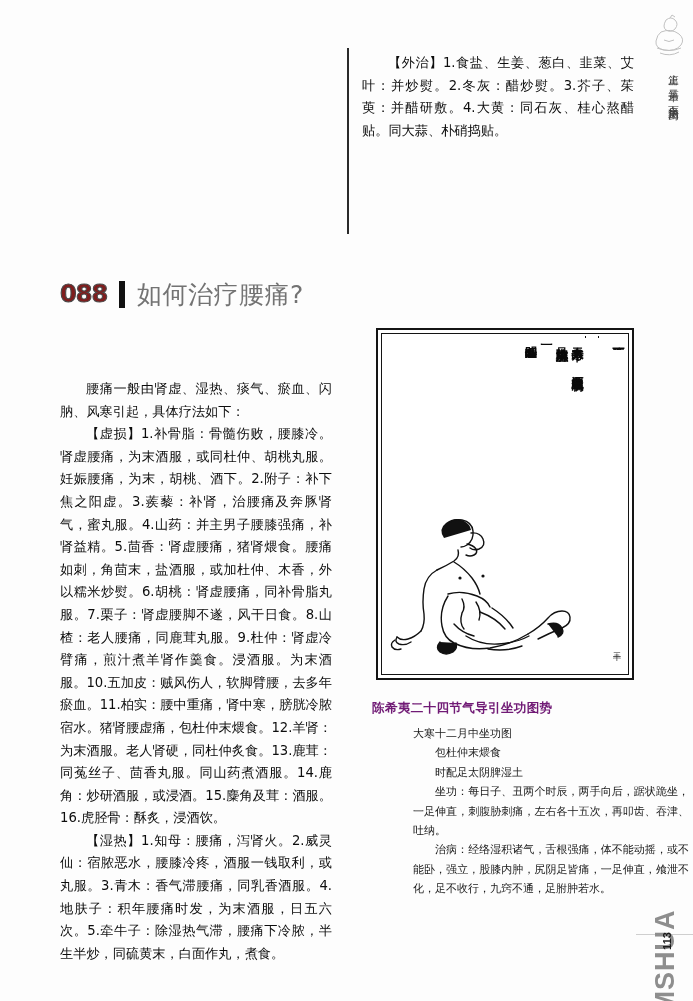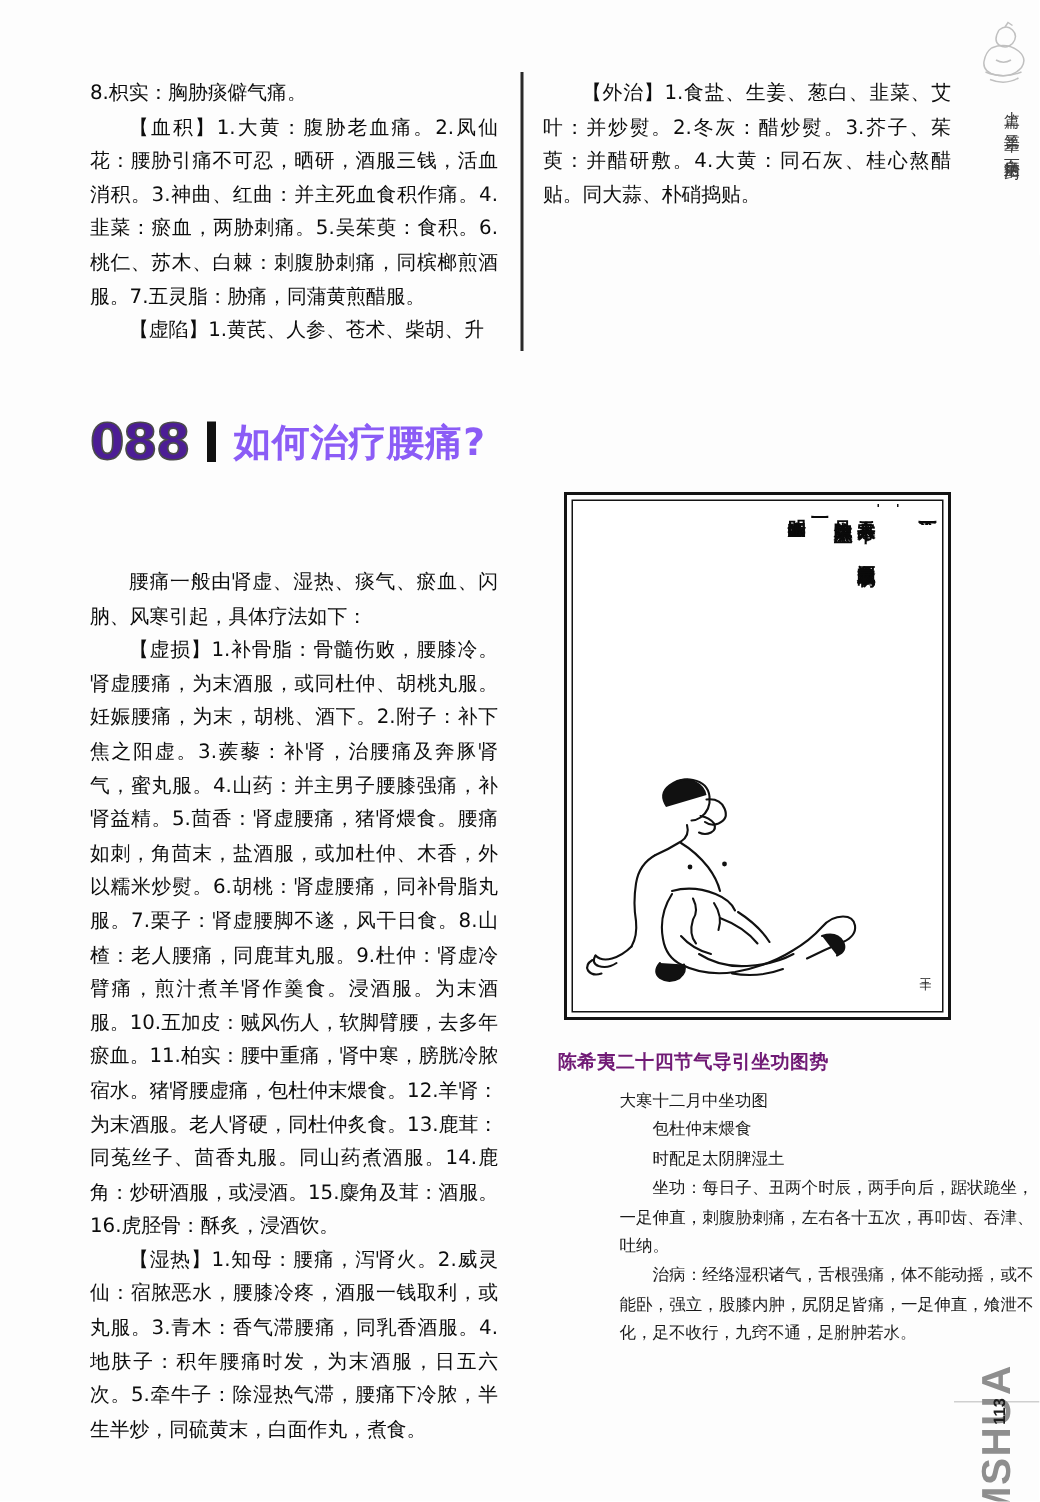--- a/index.html
+++ b/index.html
@@ -119,38 +119,38 @@
     position: absolute;
     left: 60px;
     top: 274px;
     width: 300px;
     height: 40px;
     display: flex;
     align-items: center;
     gap: 9px;
   }
   .sec-num {
-    font-size: 33px;
+    font-size: 24px;
     font-weight: 700;
     letter-spacing: -1px;
-    color: #4c1d95;
+    color: #7f1d1d;
     -webkit-text-stroke: 1.1px #4a4a4a;
     font-family: "DejaVu Sans", "Liberation Sans", sans-serif;
     line-height: 1;
   }
   .sec-bar {
     width: 6px;
     height: 27px;
     background: #111;
     margin: 0 3px;
   }
   .sec-title {
     font-size: 25px;
-    font-weight: 700;
-    color: #8b5cf6;
+    font-weight: 400;
+    color: #737373;
     line-height: 1;
     letter-spacing: 0.5px;
     font-family: "DejaVu Sans", "Liberation Sans", sans-serif;
   }
 
   
   #col-left-body {
     left: 60px;
     top: 330px;
     width: 272px;
@@ -262,25 +262,20 @@
   .fig-notes p.i1 { text-indent: 22px; }
   .fig-notes p.i2 { text-indent: 22px; }
 </style>
 </head>
 <body>
 
 <div class="page">
 
   <div class="col-divider"></div>
 
-  <div class="col" id="col-left-top">
-    <p>8.枳实：胸胁痰僻气痛。</p>
-    <p class="ind">【血积】1.大黄：腹胁老血痛。2.凤仙花：腰胁引痛不可忍，晒研，酒服三钱，活血消积。3.神曲、红曲：并主死血食积作痛。4.韭菜：瘀血，两胁刺痛。5.吴茱萸：食积。6.桃仁、苏木、白棘：刺腹胁刺痛，同槟榔煎酒服。7.五灵脂：胁痛，同蒲黄煎醋服。</p>
-    <p class="ind">【虚陷】1.黄芪、人参、苍术、柴胡、升</p>
-  </div>
 
   <div class="col" id="col-right-top">
     <p class="ind">【外治】1.食盐、生姜、葱白、韭菜、艾叶：并炒熨。2.冬灰：醋炒熨。3.芥子、茱萸：并醋研敷。4.大黄：同石灰、桂心熬醋贴。同大蒜、朴硝捣贴。</p>
   </div>
 
   <div class="section-head">
     <span class="sec-num">088</span>
     <span class="sec-bar"></span>
     <span class="sec-title">如何治疗腰痛?</span>
   </div>

